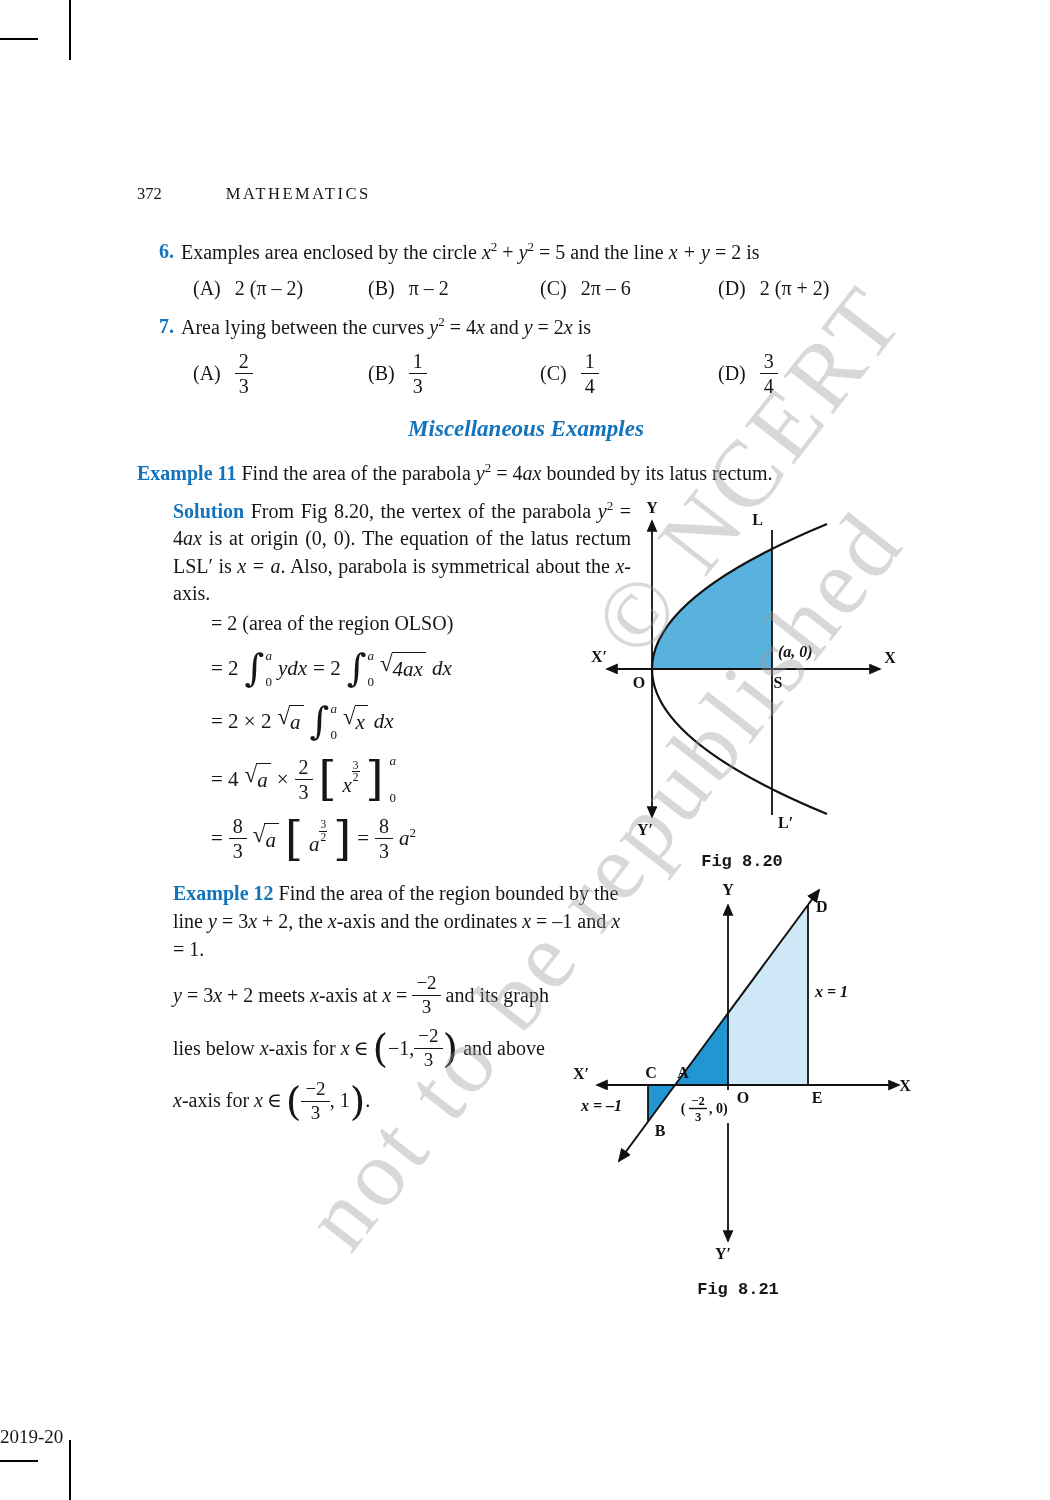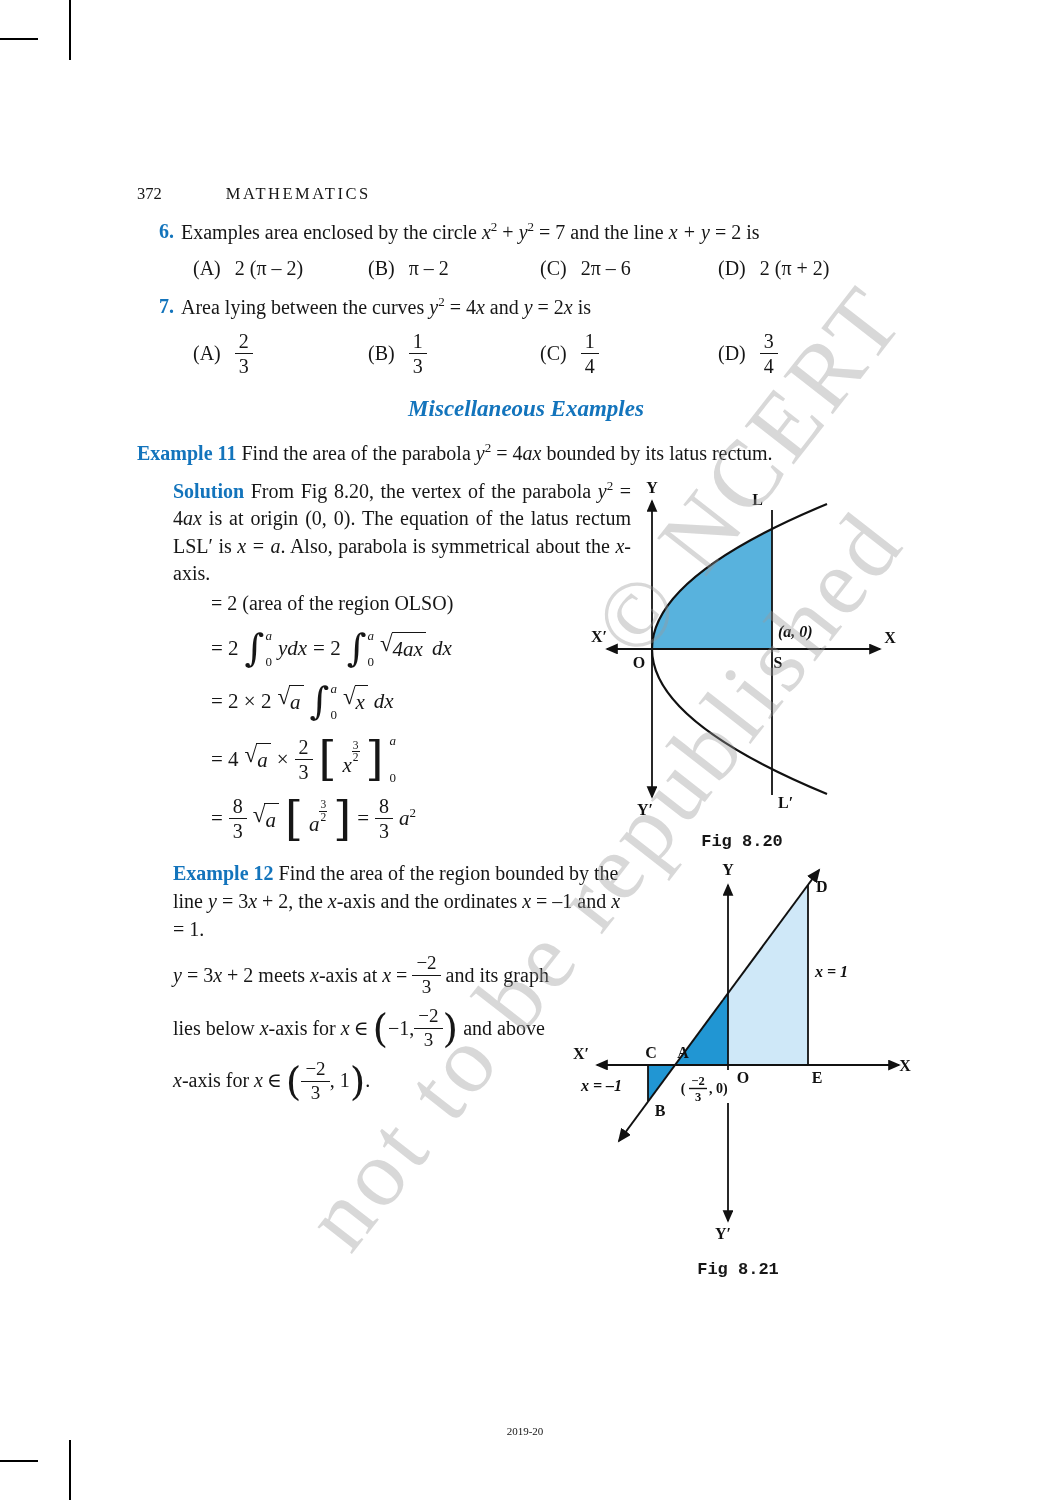--- a/index.html
+++ b/index.html
@@ -7,21 +7,21 @@
   .page { position:relative; width:1050px; height:1500px; background:#ffffff; overflow:hidden;
           font-family:"Liberation Serif","DejaVu Serif",serif; color:#161616; font-size:20px; line-height:1.38; }
   .content { position:absolute; left:137px; top:183px; width:778px; z-index:1; }
 
   .cropmark { position:absolute; background:#000; z-index:4; }
   .crop-v-t { left:69px; top:0; width:2px; height:60px; }
   .crop-h-t { left:0; top:38px; width:38px; height:2px; }
   .crop-v-b { left:69px; top:1440px; width:2px; height:60px; }
   .crop-h-b { left:0; top:1460px; width:38px; height:2px; }
 
-  .header { display:flex; align-items:baseline; gap:64px; font-size:16.5px; margin-bottom:12px; }
+  .header { display:flex; align-items:baseline; gap:64px; font-size:16.5px; margin-bottom:32px; }
   .subject { letter-spacing:2.5px;text-align:right; }
 
   .intro { margin-bottom:14px; }
 
   .exercise { display:flex; margin-bottom:9px; }
   .exnum { color:var(--accent,#1374bc); font-weight:bold; width:44px; padding-left:22px; flex:none; }
   .extext { flex:1; }
 
   .optrow { display:flex; margin:2px 0 10px 56px; align-items:center; }
   .opt { width:175px; display:flex; align-items:center; gap:14px; }
@@ -76,21 +76,21 @@
 
   .fig { position:absolute; text-align:center; z-index:1; }
   .fig820 { left:440px; top:0px; width:330px; }
   .fig821 { left:426px; top:378px; width:350px; }
   .figcap { font-weight:bold; font-size:17px; margin-top:1px;font-family:Liberation Mono, monospace; }
   svg text { font-family:"Liberation Serif",serif; font-weight:bold; font-size:16px; fill:#111; }
   svg text.it { font-style:italic; }
   svg text.sm { font-size:12.5px; }
   svg text.md { font-size:14px; }
 
-  .footer { position:absolute; left:0; right:0; top:1424px; text-align:center; font-size:11px; z-index:1; }
+  .footer { position:absolute; left:0; right:0; top:1424px; text-align:left; font-size:19px; z-index:1; }
 
   .watermark { position:absolute; left:-140px; top:700px; width:1380px; z-index:3;
                transform:rotate(-52deg); color:#9a9a9a; opacity:0.38; font-size:95px;
                letter-spacing:5px; line-height:1.45; pointer-events:none; white-space:nowrap; }
   .wm1 { text-align:right; padding-right:60px; }
   .wm2 { text-align:center; }
 </style>
 </head>
 <body>
 
@@ -109,21 +109,21 @@
   <div class="content">
 
     <div class="header">
       <span>372</span>
       <span class="subject">MATHEMATICS</span>
     </div>
 
 
     <div class="exercise">
       <span class="exnum">6.</span>
-      <span class="extext"><span>Examples area enclosed by the circle </span><span class="mi">x</span><sup>2</sup><span> + </span><span class="mi">y</span><sup>2</sup><span> = 7 and the line </span><span class="mi">x + y</span><span> = 2 is</span></span>
+      <span class="extext"><span>Examples area enclosed by the circle </span><span class="mi">x</span><sup>2</sup><span> + </span><span class="mi">y</span><sup>2</sup><span> = 5 and the line </span><span class="mi">x + y</span><span> = 2 is</span></span>
     </div>
     <div class="optrow">
       <span class="opt">
           <span>(A)</span>
           <span>2 (π – 2)</span>
         </span>
       <span class="opt">
           <span>(B)</span>
           <span>π – 2</span>
         </span>

